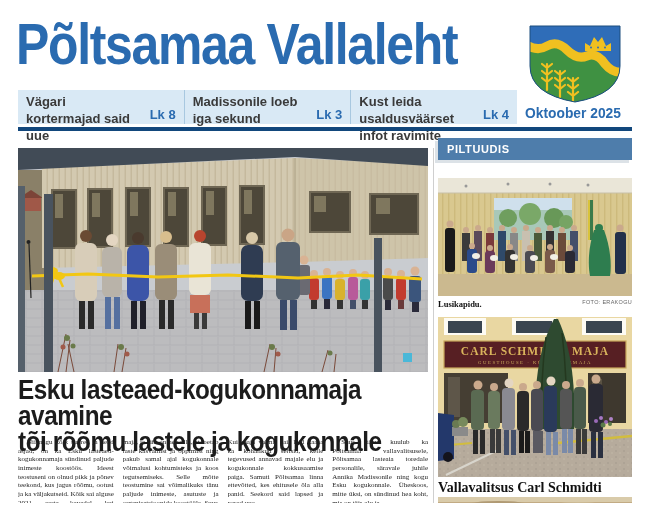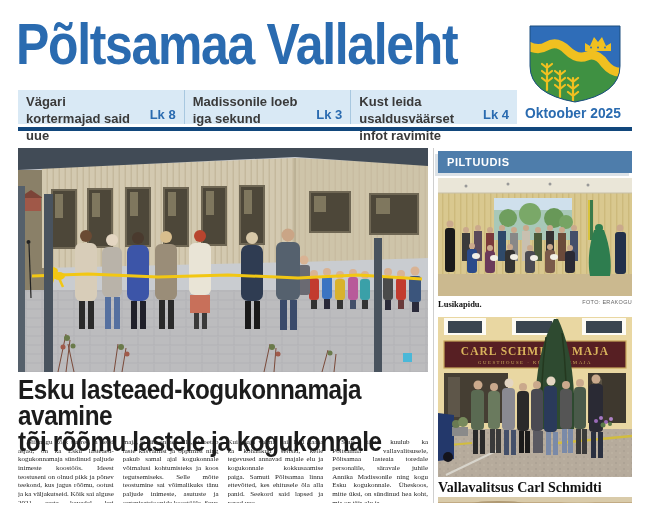--- a/index.html
+++ b/index.html
@@ -23,21 +23,21 @@
   
   .main-photo{position:absolute;left:18px;top:148px;width:410px;height:224px;display:block;}
   .divider-v{position:absolute;left:433px;top:148px;width:1px;height:357px;background:#cfcfcf;}
   .headline{position:absolute;left:18px;top:377px;width:456px;font-size:27px;line-height:26px;
     font-weight:bold;color:#1c1c1c;letter-spacing:-0.5px;transform:scaleX(0.9);transform-origin:left top;}
   .body-cols{position:absolute;left:18px;top:438px;width:410px;height:67px;display:flex;gap:9px;overflow:hidden;}
   .body-col{flex:1;font-family:"Liberation Serif",serif;font-size:7px;line-height:1.24;
     text-align:justify;color:#1e1e1e;overflow:hidden;}
   .indent{text-indent:9px;}
   
-  .piltuudis-bar{position:absolute;left:438px;top:151px;width:194px;height:22px;background:#4e7dab;
+  .piltuudis-bar{position:absolute;left:438px;top:138px;width:194px;height:22px;background:#4e7dab;
     color:#fff;font-weight:bold;font-size:11px;line-height:22px;padding-left:9px;letter-spacing:0.6px;
     box-sizing:border-box;box-shadow:-3px 3px 0 rgba(130,150,170,0.28);}
   .sb-photo1{position:absolute;left:438px;top:178px;width:194px;height:118px;display:block;}
   .cap-row{position:absolute;left:438px;top:299px;width:194px;display:flex;
     justify-content:space-between;}
   .caption{font-family:"Liberation Serif",serif;font-weight:bold;font-size:8.5px;color:#111;}
   .credit{font-size:5.5px;color:#666;letter-spacing:0.3px;}
   .sb-photo2{position:absolute;left:438px;top:317px;width:194px;height:160px;display:block;}
   .caption2{position:absolute;left:438px;top:480px;width:194px;
     font-family:"Liberation Serif",serif;font-weight:bold;font-size:14px;color:#111;}

